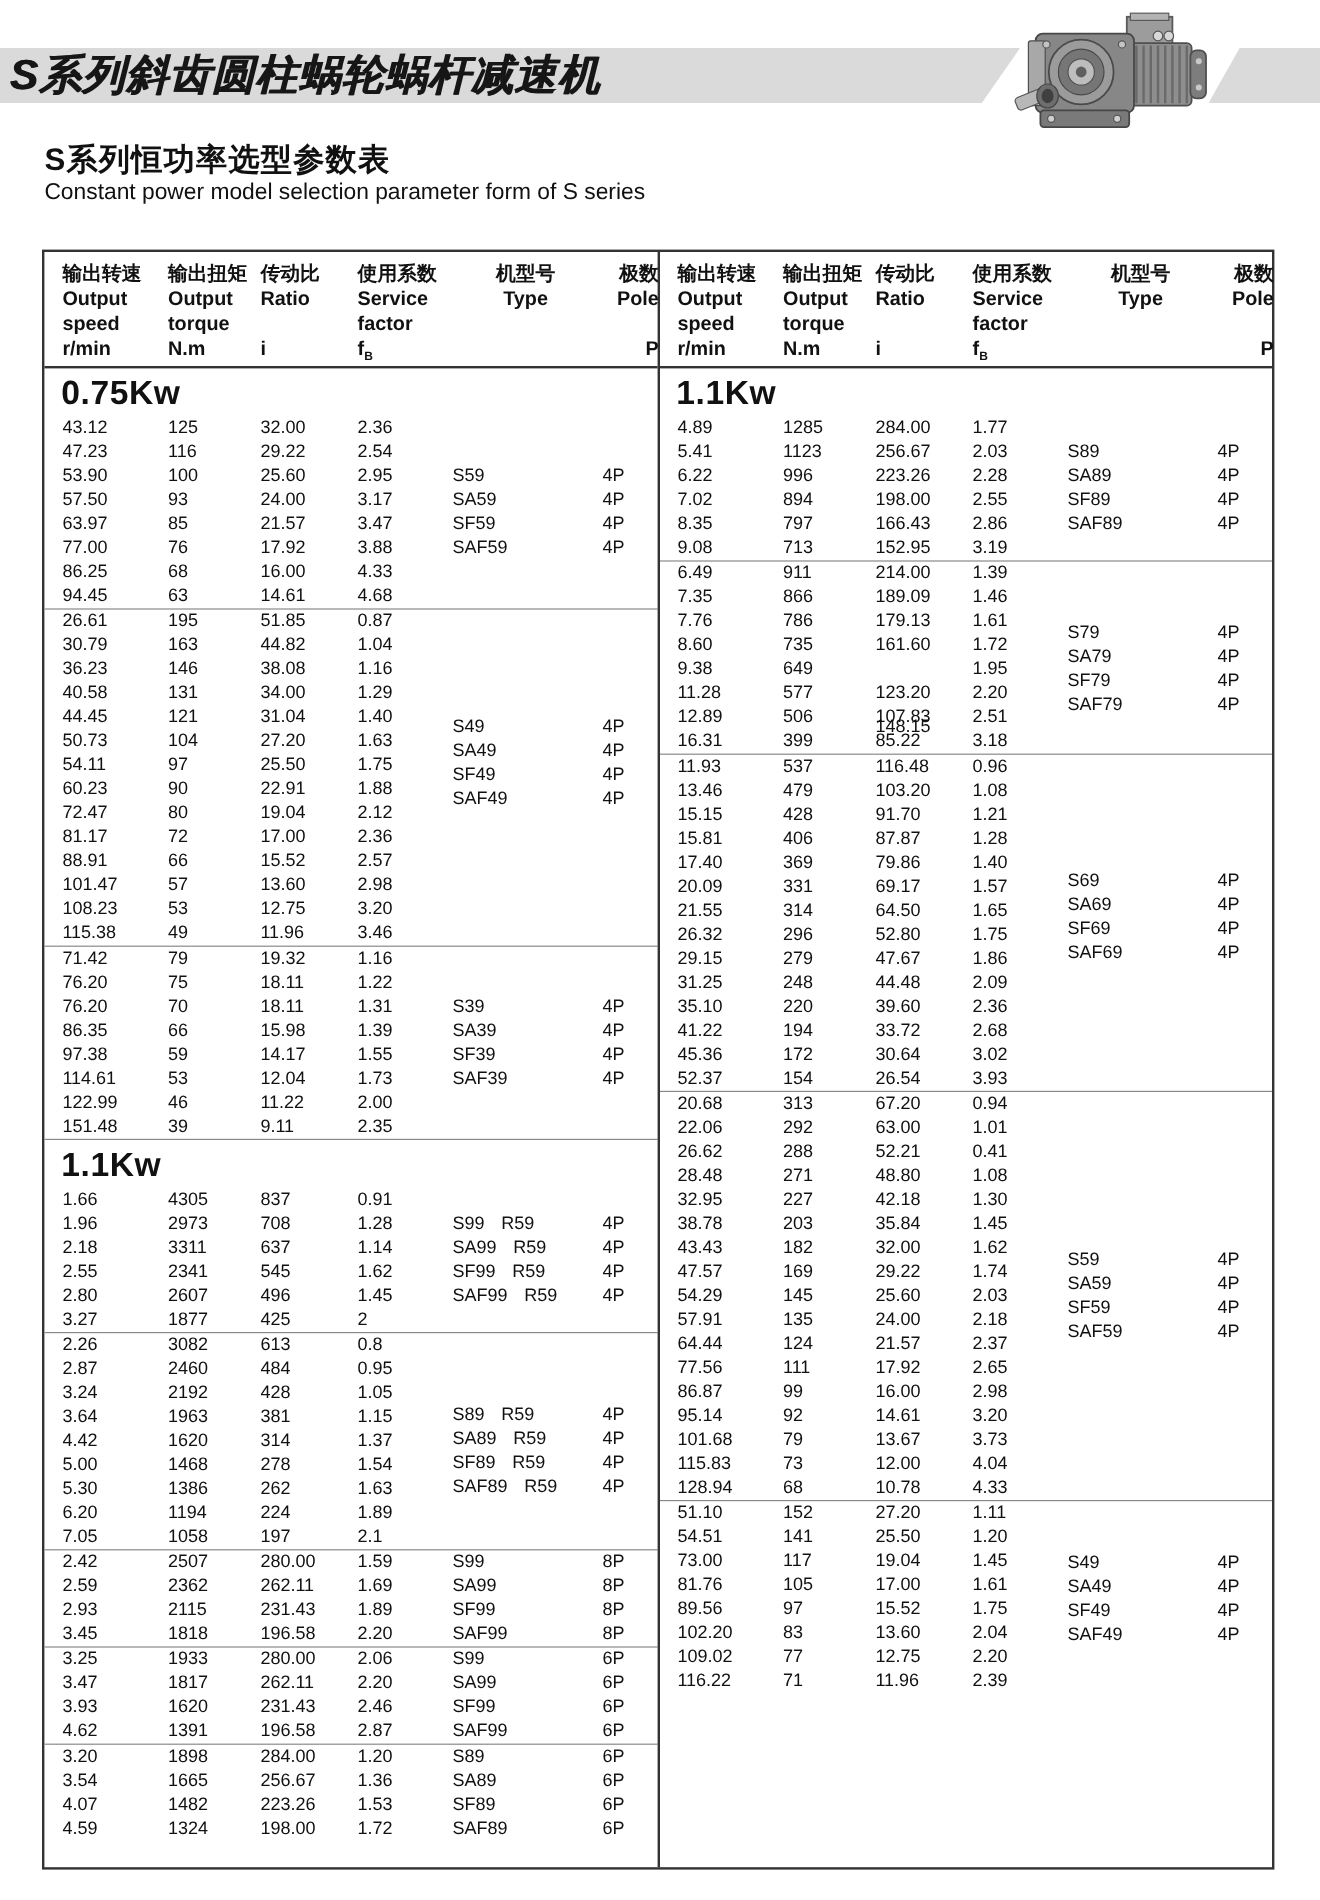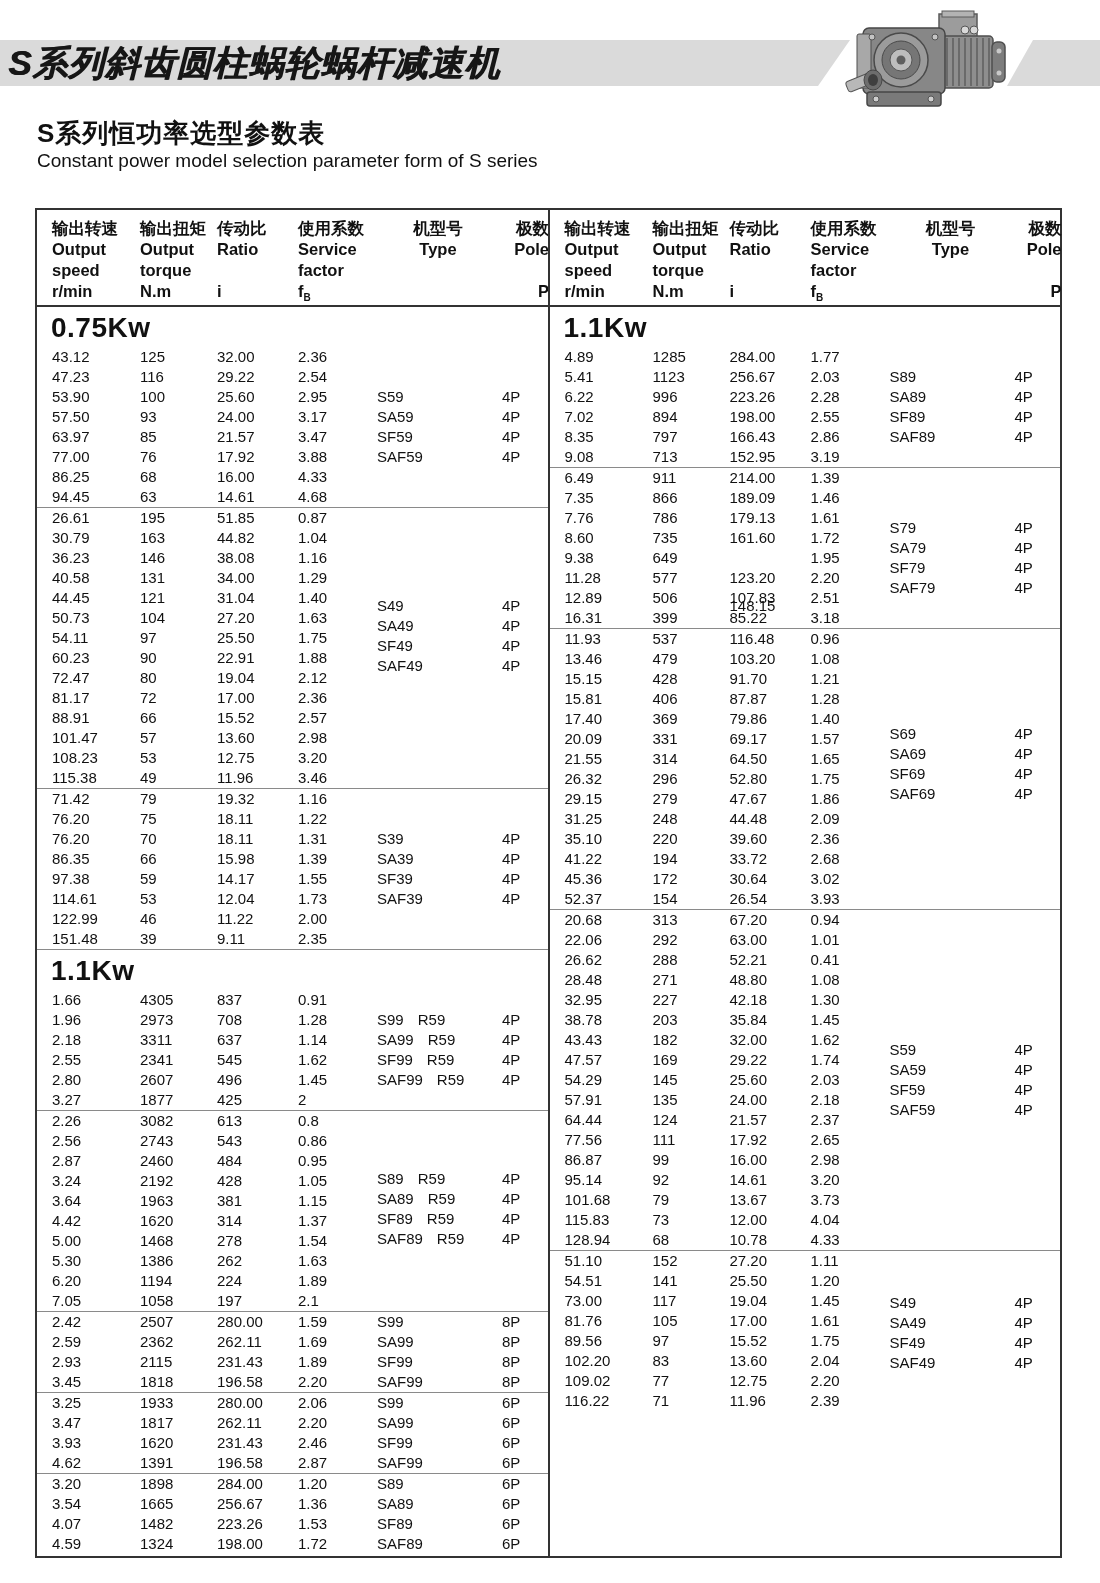--- a/index.html
+++ b/index.html
@@ -411,26 +411,20 @@
           </div>
         </div>
         <div class="group bt">
           <div class="row">
             <span class="cell" style="left: 15px; width: 85px;">2.26</span>
             <span class="cell" style="left: 103px; width: 74px;">3082</span>
             <span class="cell" style="left: 180px; width: 78px;">613</span>
             <span class="cell" style="left: 261px; width: 76px;">0.8</span>
           </div>
           <div class="row">
-            <span class="cell" style="left: 15px; width: 85px;">2.56</span>
-            <span class="cell" style="left: 103px; width: 74px;">2743</span>
-            <span class="cell" style="left: 180px; width: 78px;">543</span>
-            <span class="cell" style="left: 261px; width: 76px;">0.86</span>
-          </div>
-          <div class="row">
             <span class="cell" style="left: 15px; width: 85px;">2.87</span>
             <span class="cell" style="left: 103px; width: 74px;">2460</span>
             <span class="cell" style="left: 180px; width: 78px;">484</span>
             <span class="cell" style="left: 261px; width: 76px;">0.95</span>
           </div>
           <div class="row">
             <span class="cell" style="left: 15px; width: 85px;">3.24</span>
             <span class="cell" style="left: 103px; width: 74px;">2192</span>
             <span class="cell" style="left: 180px; width: 78px;">428</span>
             <span class="cell" style="left: 261px; width: 76px;">1.05</span>

